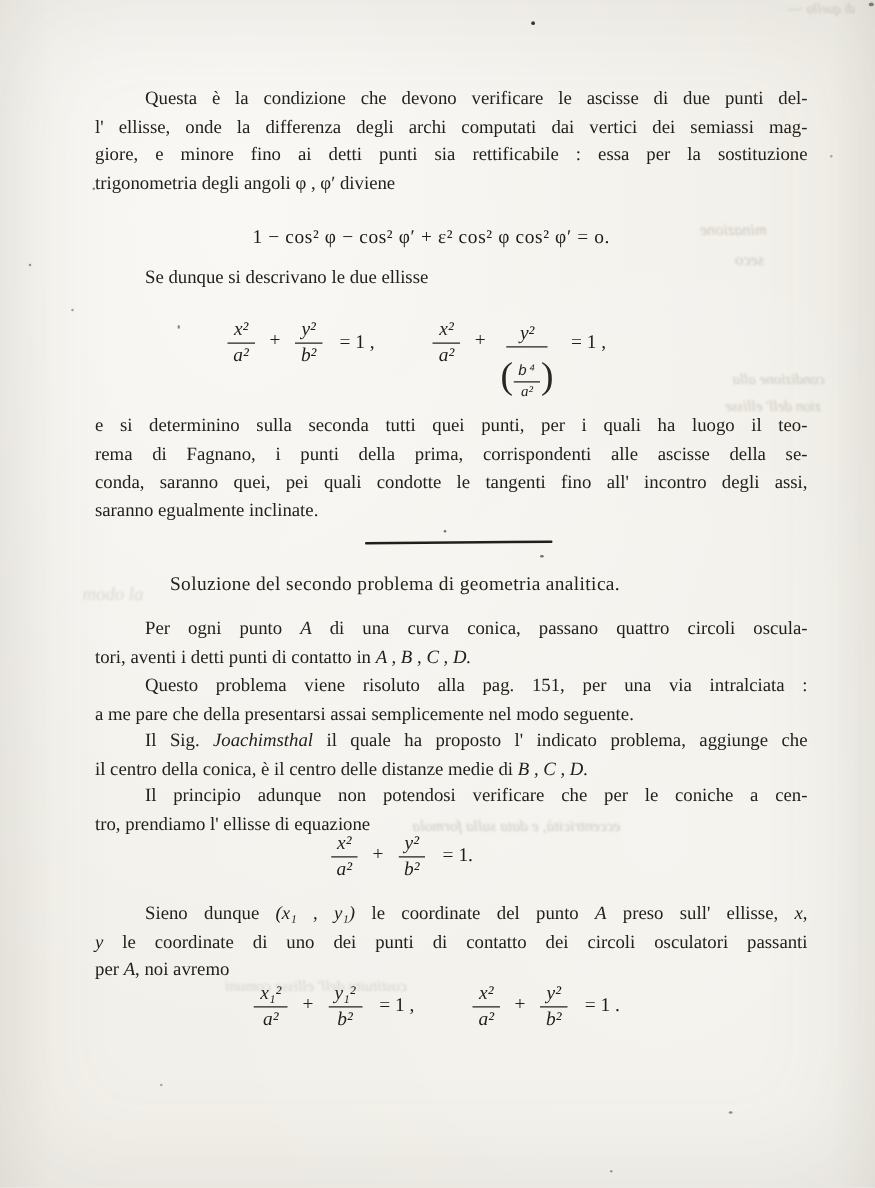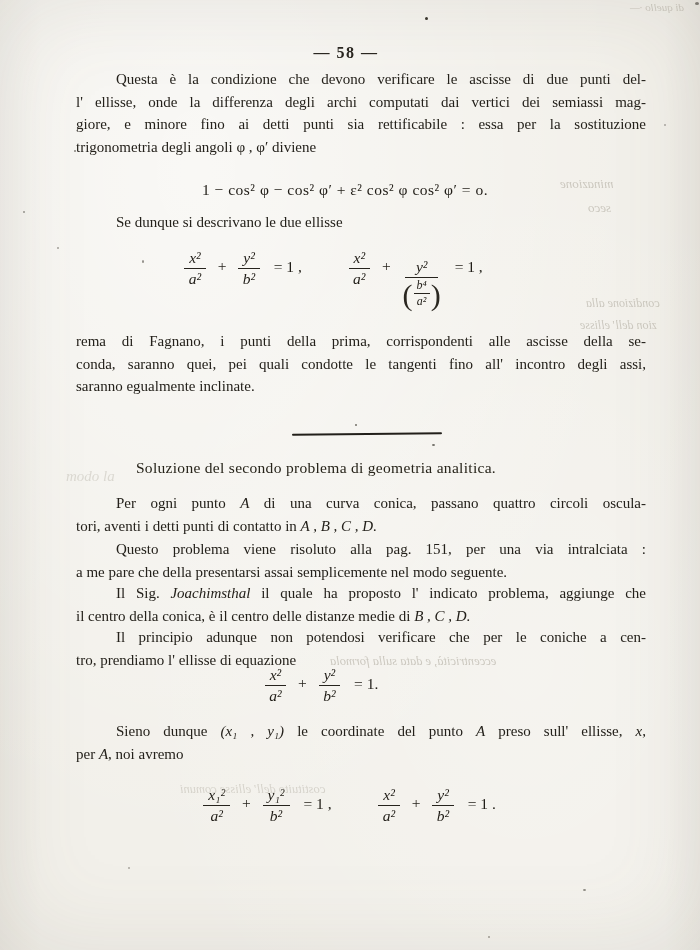--- a/index.html
+++ b/index.html
@@ -51,35 +51,34 @@
   .frac .num{padding:0 5px 1px;border-bottom:1.5px solid #26231d;}
   .frac .den{padding-top:1px;}
   .op{margin:0 5px;position:relative;top:-1px;font-style:normal;}
   .rel{margin-left:7px;font-style:normal;}
   .gap{display:inline-block;width:36px;}
   .tall{position:relative;top:15px;}
   .tall .num{padding:0 11px 1px;}
   .denrow{display:inline-flex;align-items:center;padding-top:1px;}
   .paren{font-size:30px;font-weight:400;line-height:0;position:relative;top:1px;font-style:normal;color:#2a2720;}
   .inner{font-size:12px;margin:0 1px;top:0;}
-  .inner .num{padding:0 3px 0;border-bottom:1.2px solid #26231d;}
+  .inner .num{padding:12px 3px 0;border-bottom:1.2px solid #26231d;font-family:Liberation Mono, monospace;}
   
   .bleed{
     position:absolute;color:#aba69a;opacity:.55;filter:blur(.7px);
     font-size:13px;font-style:italic;pointer-events:none;
   }
   .mir{transform:scaleX(-1);}
   .speck{position:absolute;border-radius:50%;background:#3b372f;}
 </style>
 </head>
 <body>
 
 <div class="page">
 
-  <div class="pageno">— 58 —</div>
 
   <div class="para" style="top:68px">
     <div class="line ind">Questa è la condizione che devono verificare le ascisse di due punti del-</div>
     <div class="line">l' ellisse, onde la differenza degli archi computati dai vertici dei semiassi mag-</div>
     <div class="line">giore, e minore fino ai detti punti sia rettificabile : essa per la sostituzione</div>
     <div class="line last">trigonometria degli angoli φ , φ′ diviene</div>
   </div>
 
   <div class="eq eq1">1 − cos² φ − cos² φ′ + ε² cos² φ cos² φ′ = o.</div>
 
@@ -112,20 +111,21 @@
             <span class="num">b⁴</span>
             <span class="den">a²</span>
           </span>
         <span class="paren">)</span>
       </span>
     </span>
     <span class="rel">= 1 ,</span>
   </div>
 
   <div class="para" style="top:330px">
+    <div class="line">e si determinino sulla seconda tutti quei punti, per i quali ha luogo il teo-</div>
     <div class="line">rema di Fagnano, i punti della prima, corrispondenti alle ascisse della se-</div>
     <div class="line">conda, saranno quei, pei quali condotte le tangenti fino all' incontro degli assi,</div>
     <div class="line last">saranno egualmente inclinate.</div>
   </div>
 
   <div class="rule"></div>
 
   <div class="title">Soluzione del secondo problema di geometria analitica.</div>
 
   <div class="para" style="top:492px">
@@ -156,20 +156,21 @@
     <span class="op">+</span>
     <span class="frac">
         <span class="num">y²</span>
         <span class="den">b²</span>
       </span>
     <span class="rel">= 1.</span>
   </div>
 
   <div class="para" style="top:720px">
     <div class="line ind"><span>Sieno dunque </span><span class="it">(x₁ , y₁)</span><span> le coordinate del punto </span><span class="it">A</span><span> preso sull' ellisse, </span><span class="it">x</span><span>,</span></div>
+    <div class="line"><span class="it">y</span><span> le coordinate di uno dei punti di contatto dei circoli osculatori passanti</span></div>
     <div class="line last"><span>per </span><span class="it">A</span><span>, noi avremo</span></div>
   </div>
 
   <div class="eq eq4">
     <span class="frac">
         <span class="num">x₁²</span>
         <span class="den">a²</span>
       </span>
     <span class="op">+</span>
     <span class="frac">

